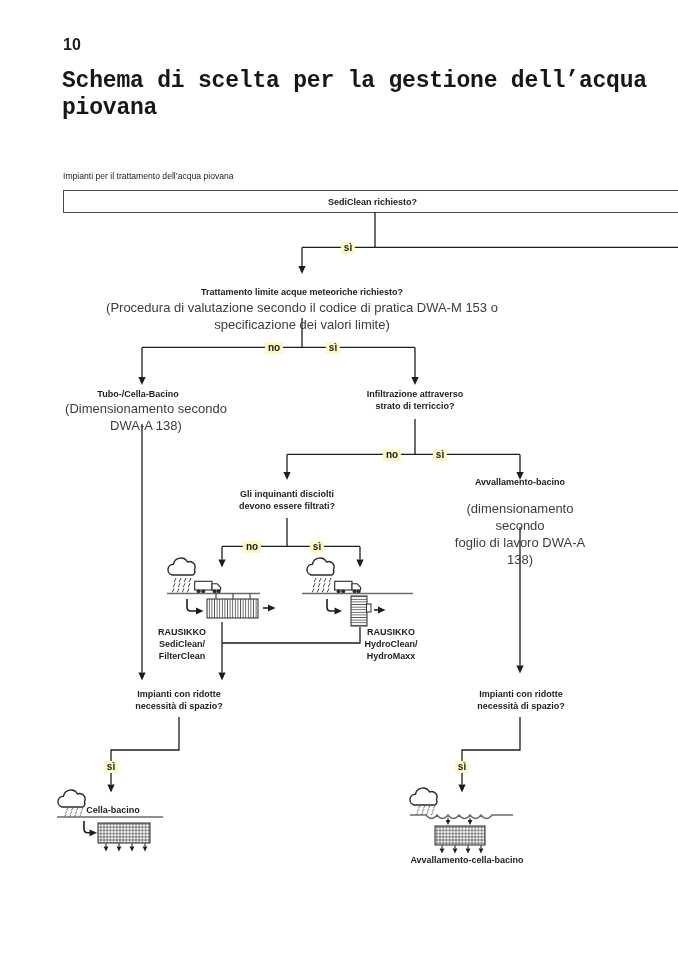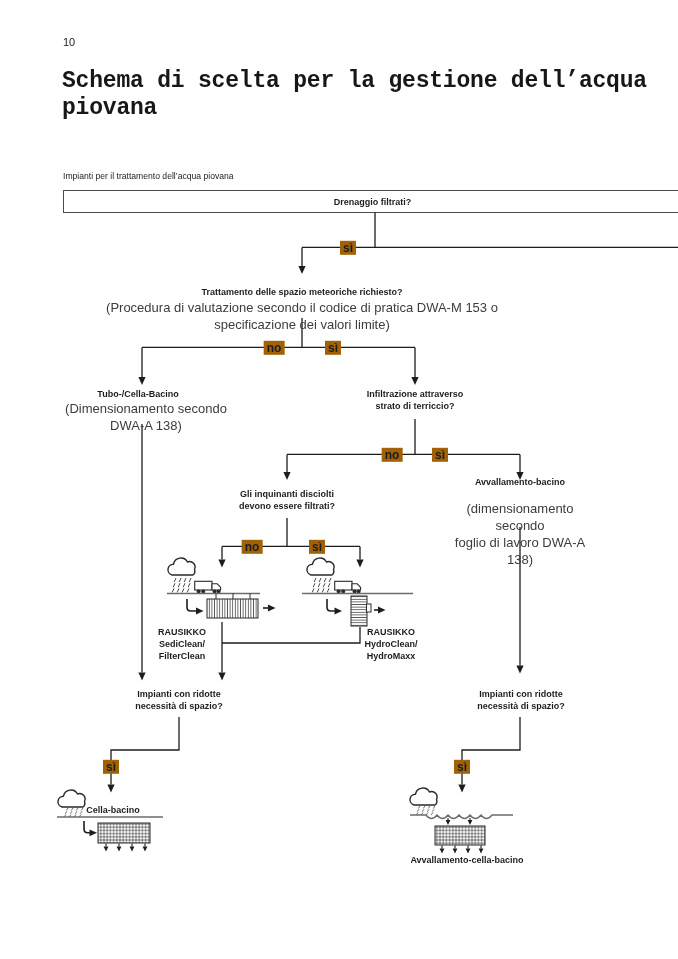--- a/index.html
+++ b/index.html
@@ -2,21 +2,21 @@
 <html><head>
 <meta charset="utf-8">
 <style>
   html,body{margin:0;padding:0}
   body{
     width:678px;height:959px;background:#fff;overflow:hidden;position:relative;
     font-family:"Liberation Sans",sans-serif;color:#1d1d1b;
     -webkit-font-smoothing:antialiased;
   }
   .abs{position:absolute}
-  .pagenum{position:absolute;left:63px;top:36px;font-size:11px;font-weight:400}
+  .pagenum{position:absolute;left:63px;top:36px;font-size:16px;font-weight:700}
   .title{
     position:absolute;left:62px;top:68px;width:615px;margin:0;
     font-size:23px;font-weight:700;line-height:1.18;letter-spacing:-0.2px;color:#171717;font-family:Liberation Mono, monospace;
   }
   .section-label{position:absolute;left:63px;top:171px;font-size:8.6px;font-weight:400}
   .rootbox{
     position:absolute;left:63px;top:190px;width:617px;height:21px;
     border:1px solid #4a4a4a;background:#fff;
     display:flex;align-items:center;justify-content:center;
     font-size:9px;font-weight:700;
@@ -24,33 +24,33 @@
   .nt{
     position:absolute;transform:translateX(-50%);text-align:center;
     white-space:pre-line;font-weight:700;font-size:9px;line-height:1.34;
   }
   .ns{
     position:absolute;transform:translateX(-50%);text-align:center;
     white-space:pre-line;font-size:13px;line-height:1.32;color:#3c3c3b;
   }
   .dl{
     position:absolute;transform:translate(-50%,-50%);
-    background:#a16207;padding:0 3px;font-size:12px;font-weight:700;line-height:1.2;
+    background:#fef9c3;padding:0 3px;font-size:10px;font-weight:700;line-height:1.2;
   }
   svg{display:block}
 </style>
 </head>
 <body>
 
 <div class="pagenum">10</div>
 <h1 class="title">Schema di scelta per la gestione dell’acqua piovana</h1>
 <div class="section-label">Impianti per il trattamento dell’acqua piovana</div>
 
 <div class="rootbox">
-  <span>Drenaggio filtrati?</span>
+  <span>SediClean richiesto?</span>
 </div>
 
 <svg class="abs" style="left:0;top:0" width="678" height="959" viewBox="0 0 678 959">
   <defs>
     <pattern id="hv" width="2.6" height="4" patternUnits="userSpaceOnUse">
       <path d="M1.3,0 V4" stroke="#1d1d1b" stroke-width="0.7"></path>
     </pattern>
     <pattern id="hh" width="4" height="2.6" patternUnits="userSpaceOnUse">
       <path d="M0,1.3 H4" stroke="#1d1d1b" stroke-width="0.7"></path>
     </pattern>
@@ -169,21 +169,21 @@
     <g>
       <path d="M442,845.5 v3 M455,845.5 v3 M468,845.5 v3 M481,845.5 v3" stroke="#1d1d1b" stroke-width="1.1" fill="none"></path>
       <polygon points="439.6,848.5 444.4,848.5 442,853.5" fill="#1d1d1b"></polygon>
       <polygon points="452.6,848.5 457.4,848.5 455,853.5" fill="#1d1d1b"></polygon>
       <polygon points="465.6,848.5 470.4,848.5 468,853.5" fill="#1d1d1b"></polygon>
       <polygon points="478.6,848.5 483.4,848.5 481,853.5" fill="#1d1d1b"></polygon>
     </g>
   </g>
 </svg>
 
-<div class="nt" style="left:302px;top:286px">Trattamento delle spazio meteoriche richiesto?</div>
+<div class="nt" style="left:302px;top:286px">Trattamento limite acque meteoriche richiesto?</div>
 <div class="ns" style="left:302px;top:299px;width:440px">(Procedura di valutazione secondo il codice di pratica DWA-M 153 o specificazione dei valori limite)</div>
 
 <div class="nt" style="left:138px;top:388px">Tubo-/Cella-Bacino</div>
 <div class="ns" style="left:146px;top:400px">(Dimensionamento secondo
 DWA-A 138)</div>
 
 <div class="nt" style="left:415px;top:388px">Infiltrazione attraverso
 strato di terriccio?</div>
 
 <div class="nt" style="left:287px;top:488px">Gli inquinanti disciolti

